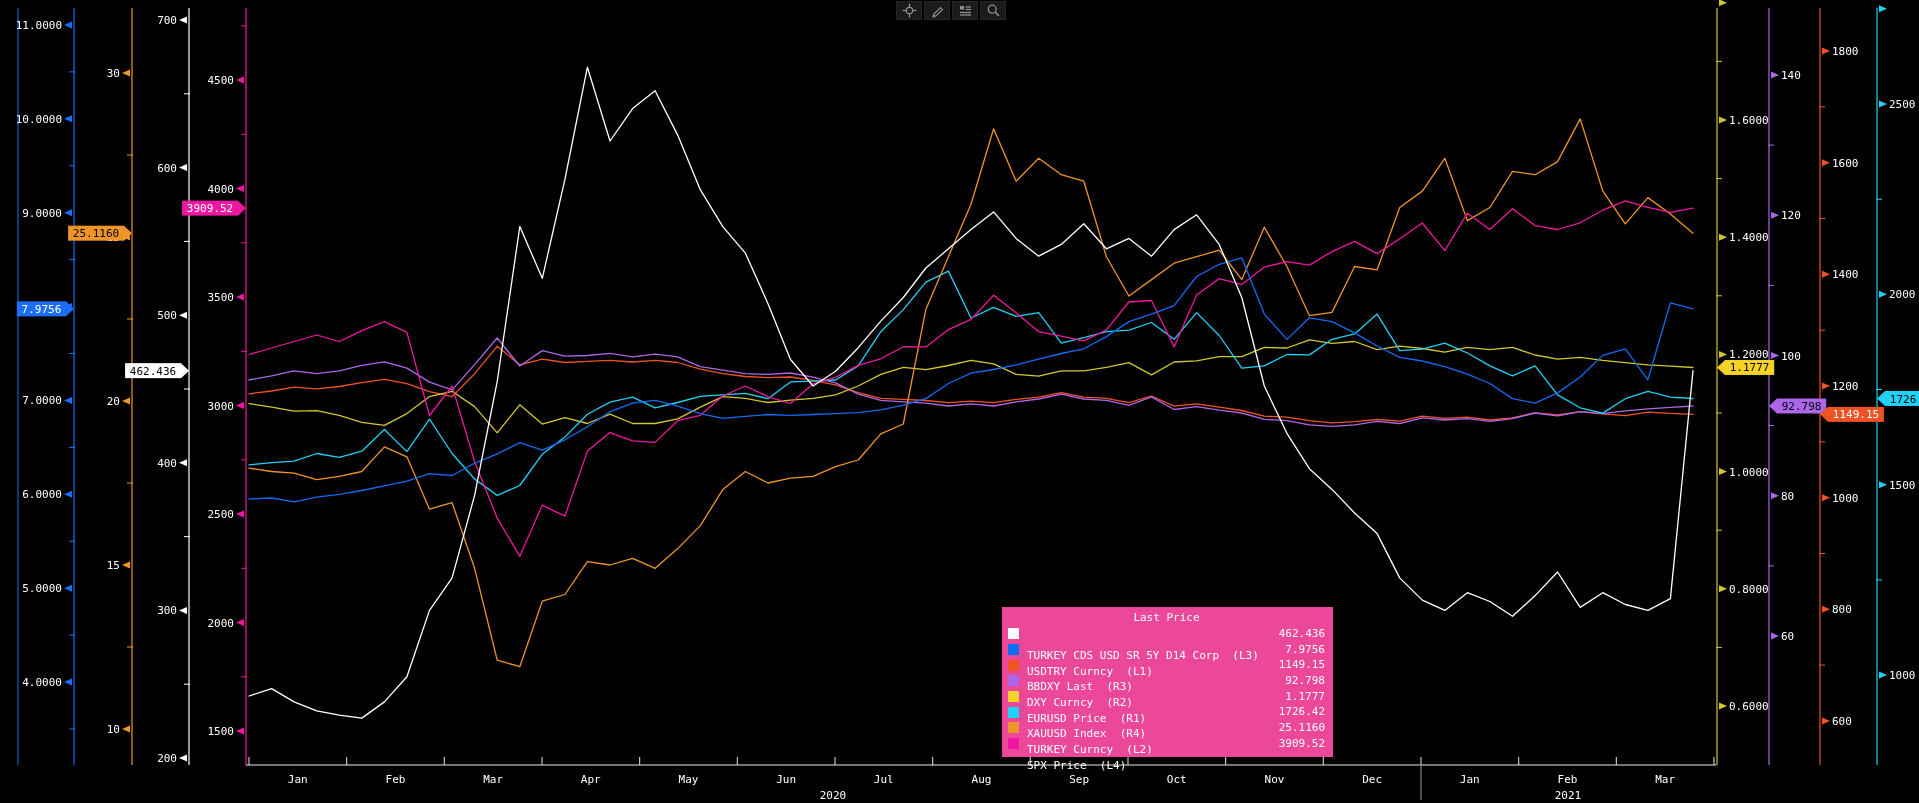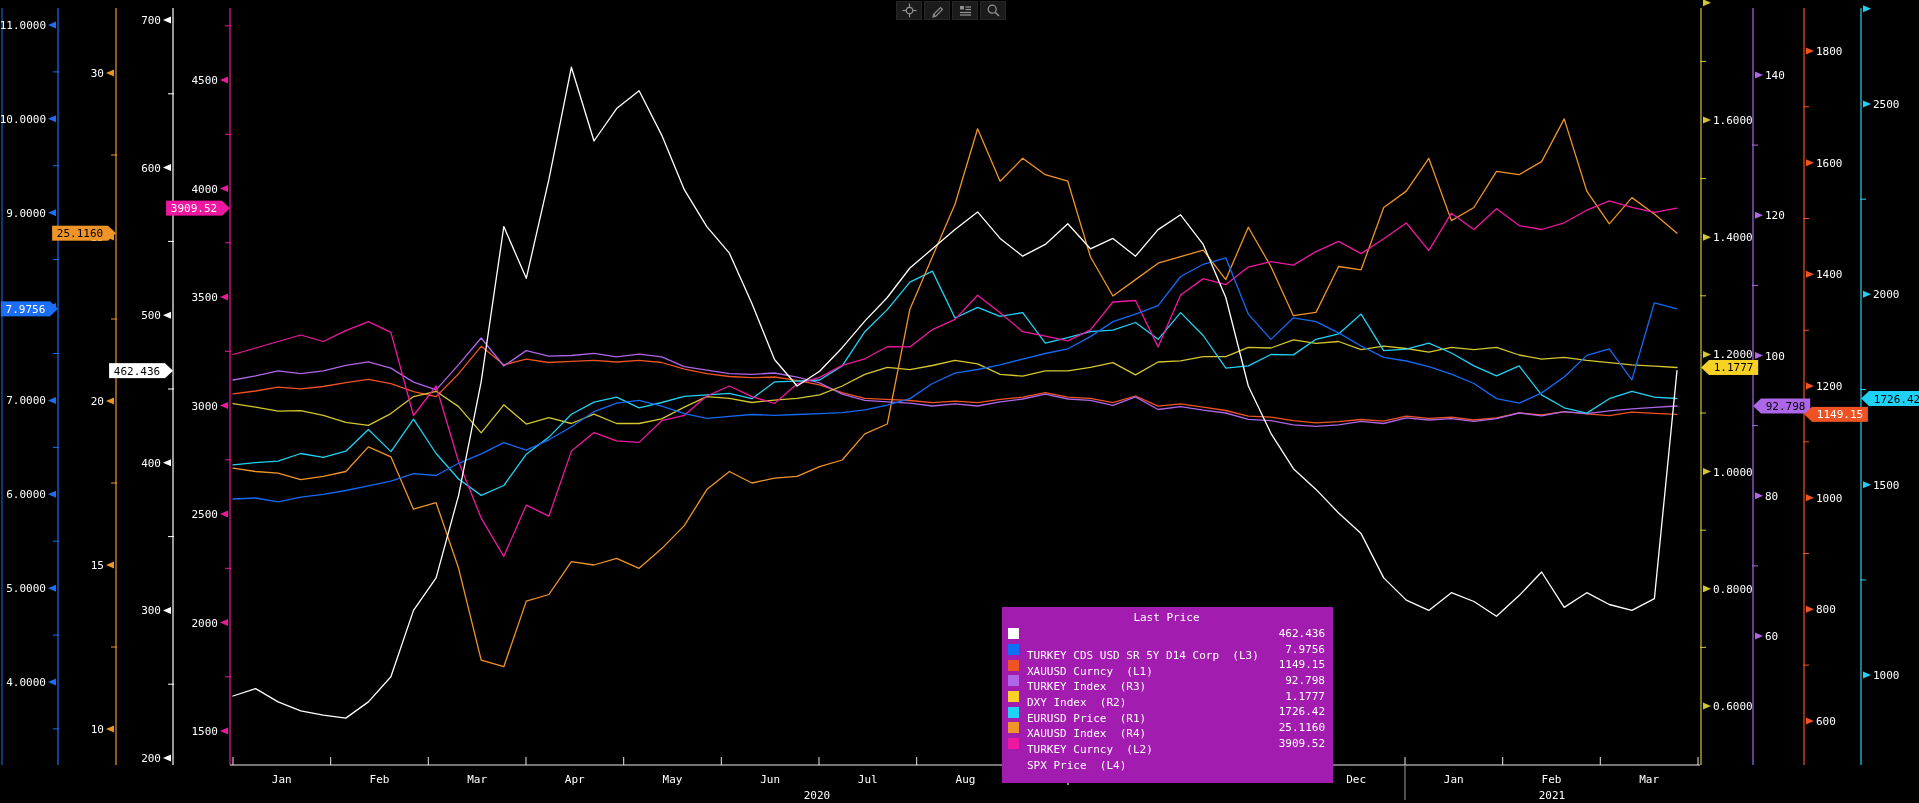--- a/index.html
+++ b/index.html
@@ -1,25 +1,25 @@
 <!DOCTYPE html>
 <html><head>
 <meta charset="utf-8">
 <style>
   html,body{margin:0;padding:0;background:#000;}
   body{width:1919px;height:803px;position:relative;overflow:hidden;
        font-family:"DejaVu Sans Mono","Liberation Mono",monospace;}
-  #stage{position:absolute;inset:0;background:#000;}
+  #stage{position:absolute;inset:0;background:#000;padding-left:16px;}
   svg text{font-family:"DejaVu Sans Mono","Liberation Mono",monospace;font-size:11px;}
   #toolbar{position:absolute;left:896px;top:1px;display:flex;gap:2px;}
   .tbtn{width:26px;height:19px;background:#1b1b1b;border:1px solid #262626;
         display:flex;align-items:center;justify-content:center;cursor:pointer;box-sizing:border-box;}
   .tbtn svg{display:block;}
-  #legend{position:absolute;left:1002px;top:607px;width:331px;height:176px;
-          background:#a21caf;color:#fff;font-size:11px;box-sizing:border-box;padding:3px 8px 0 6px;}
+  #legend{position:absolute;left:1002px;top:607px;width:331px;height:150px;
+          background:#ec4899;color:#fff;font-size:11px;box-sizing:border-box;padding:3px 8px 0 6px;}
   .ltitle{text-align:center;height:16px;line-height:15px;white-space:pre;}
   .lrow{display:flex;align-items:center;height:15.7px;line-height:15.7px;}
   .sw{width:11px;height:11px;flex:0 0 11px;margin-right:8px;}
   .ll{flex:1;white-space:pre;overflow:hidden;margin-top:44px;}
   .lv{white-space:pre;text-align:right;}
 </style>
 </head>
 <body>
 
 <div id="stage">
@@ -304,31 +304,31 @@
   <div id="legend">
     <div class="ltitle">Last Price</div>
     <div id="legend-rows">
         <div class="lrow">
           <span class="sw" style="background: rgb(255, 255, 255);"></span>
           <span class="ll">TURKEY CDS USD SR 5Y D14 Corp  (L3)</span>
           <span class="lv">462.436</span>
         </div>
         <div class="lrow">
           <span class="sw" style="background: rgb(15, 111, 245);"></span>
-          <span class="ll">XAUUSD Curncy  (L1)</span>
+          <span class="ll">USDTRY Curncy  (L1)</span>
           <span class="lv">7.9756</span>
         </div>
         <div class="lrow">
           <span class="sw" style="background: rgb(239, 83, 35);"></span>
-          <span class="ll">TURKEY Index  (R3)</span>
+          <span class="ll">BBDXY Last  (R3)</span>
           <span class="lv">1149.15</span>
         </div>
         <div class="lrow">
           <span class="sw" style="background: rgb(173, 102, 232);"></span>
-          <span class="ll">DXY Index  (R2)</span>
+          <span class="ll">DXY Curncy  (R2)</span>
           <span class="lv">92.798</span>
         </div>
         <div class="lrow">
           <span class="sw" style="background: rgb(247, 210, 38);"></span>
           <span class="ll">EURUSD Price  (R1)</span>
           <span class="lv">1.1777</span>
         </div>
         <div class="lrow">
           <span class="sw" style="background: rgb(31, 210, 245);"></span>
           <span class="ll">XAUUSD Index  (R4)</span>

